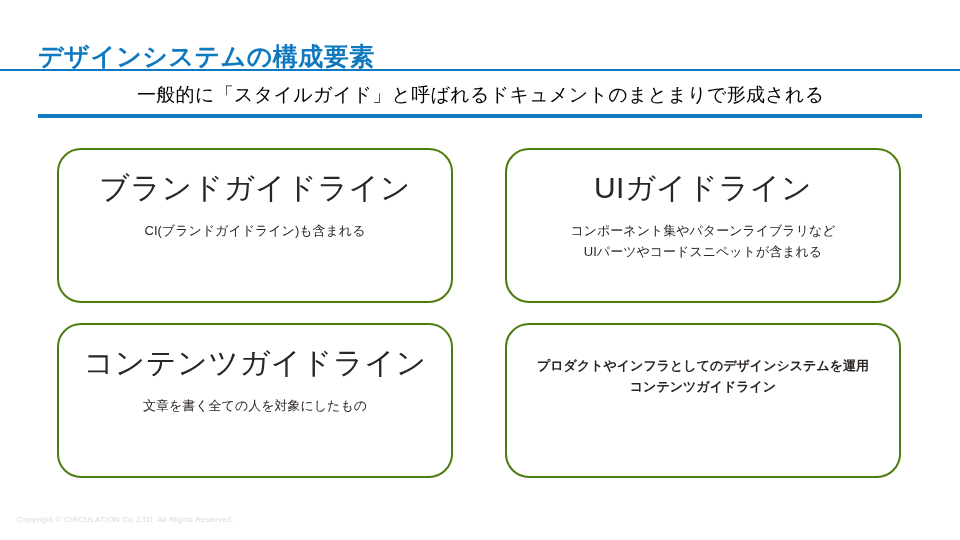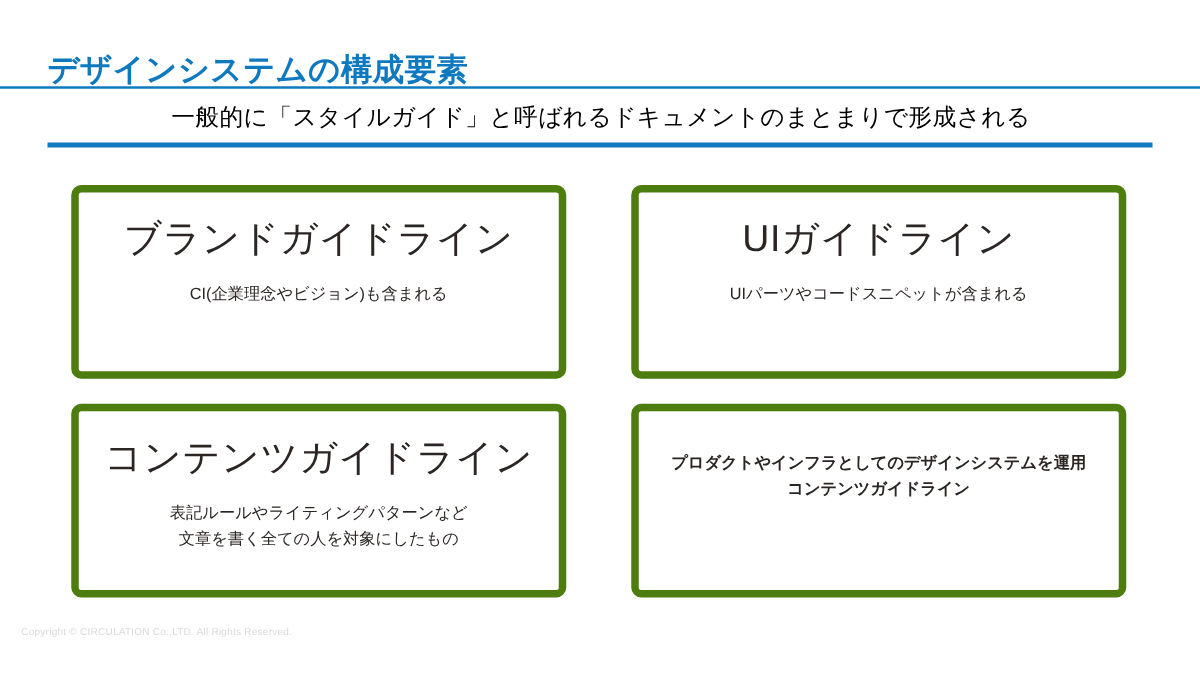--- a/index.html
+++ b/index.html
@@ -69,22 +69,22 @@
     height: 330px;
     display: grid;
     grid-template-columns: 396px 396px;
     grid-template-rows: 155px 155px;
     column-gap: 52px;
     row-gap: 20px;
   }
   .card {
     position: relative;
     box-sizing: border-box;
-    border: 6px solid #4d7c0f;
-    border-radius: 8px;
+    border: 2px solid #4d7c0f;
+    border-radius: 24px;
     background: #ffffff;
     display: flex;
     flex-direction: column;
     align-items: center;
     justify-content: flex-start;
     padding: 18px 14px 0 14px;
     overflow: hidden;
   }
   .card-title {
     font-size: 30px;
@@ -107,21 +107,21 @@
   }
   .card--wide .card-desc .line {
     white-space: normal;
     font-weight: bold;
   }
 
   
   .footer-copyright {
     position: absolute;
     left: 17px;
-    top: 500px;
+    top: 514px;
     font-size: 8px;
     line-height: 12px;
     letter-spacing: 0.2px;
     color: #d9d9d9;
     white-space: nowrap;
   }
 </style>
 </head>
 <body>
 
@@ -133,35 +133,35 @@
 
   <div class="slide-subtitle">一般的に「スタイルガイド」と呼ばれるドキュメントのまとまりで形成される</div>
 
   <div class="rule-under-subtitle"></div>
 
   <div class="card-grid">
 
     <div class="card">
       <div class="card-title">ブランドガイドライン</div>
       <div class="card-desc">
-        <span class="line">CI(企業理念やビジョン)も含まれる</span>
+        <span class="line">CI(ブランドガイドライン)も含まれる</span>
       </div>
     </div>
 
     <div class="card">
       <div class="card-title">UIガイドライン</div>
       <div class="card-desc">
+        <span class="line">コンポーネント集やパターンライブラリなど</span>
         <span class="line">UIパーツやコードスニペットが含まれる</span>
       </div>
     </div>
 
     <div class="card">
       <div class="card-title">コンテンツガイドライン</div>
       <div class="card-desc">
-        <span class="line">表記ルールやライティングパターンなど</span>
         <span class="line">文章を書く全ての人を対象にしたもの</span>
       </div>
     </div>
 
     <div class="card card--wide">
       <div class="card-desc">
         <span class="line">プロダクトやインフラとしてのデザインシステムを運用</span>
         <span class="line">コンテンツガイドライン</span>
       </div>
     </div>

